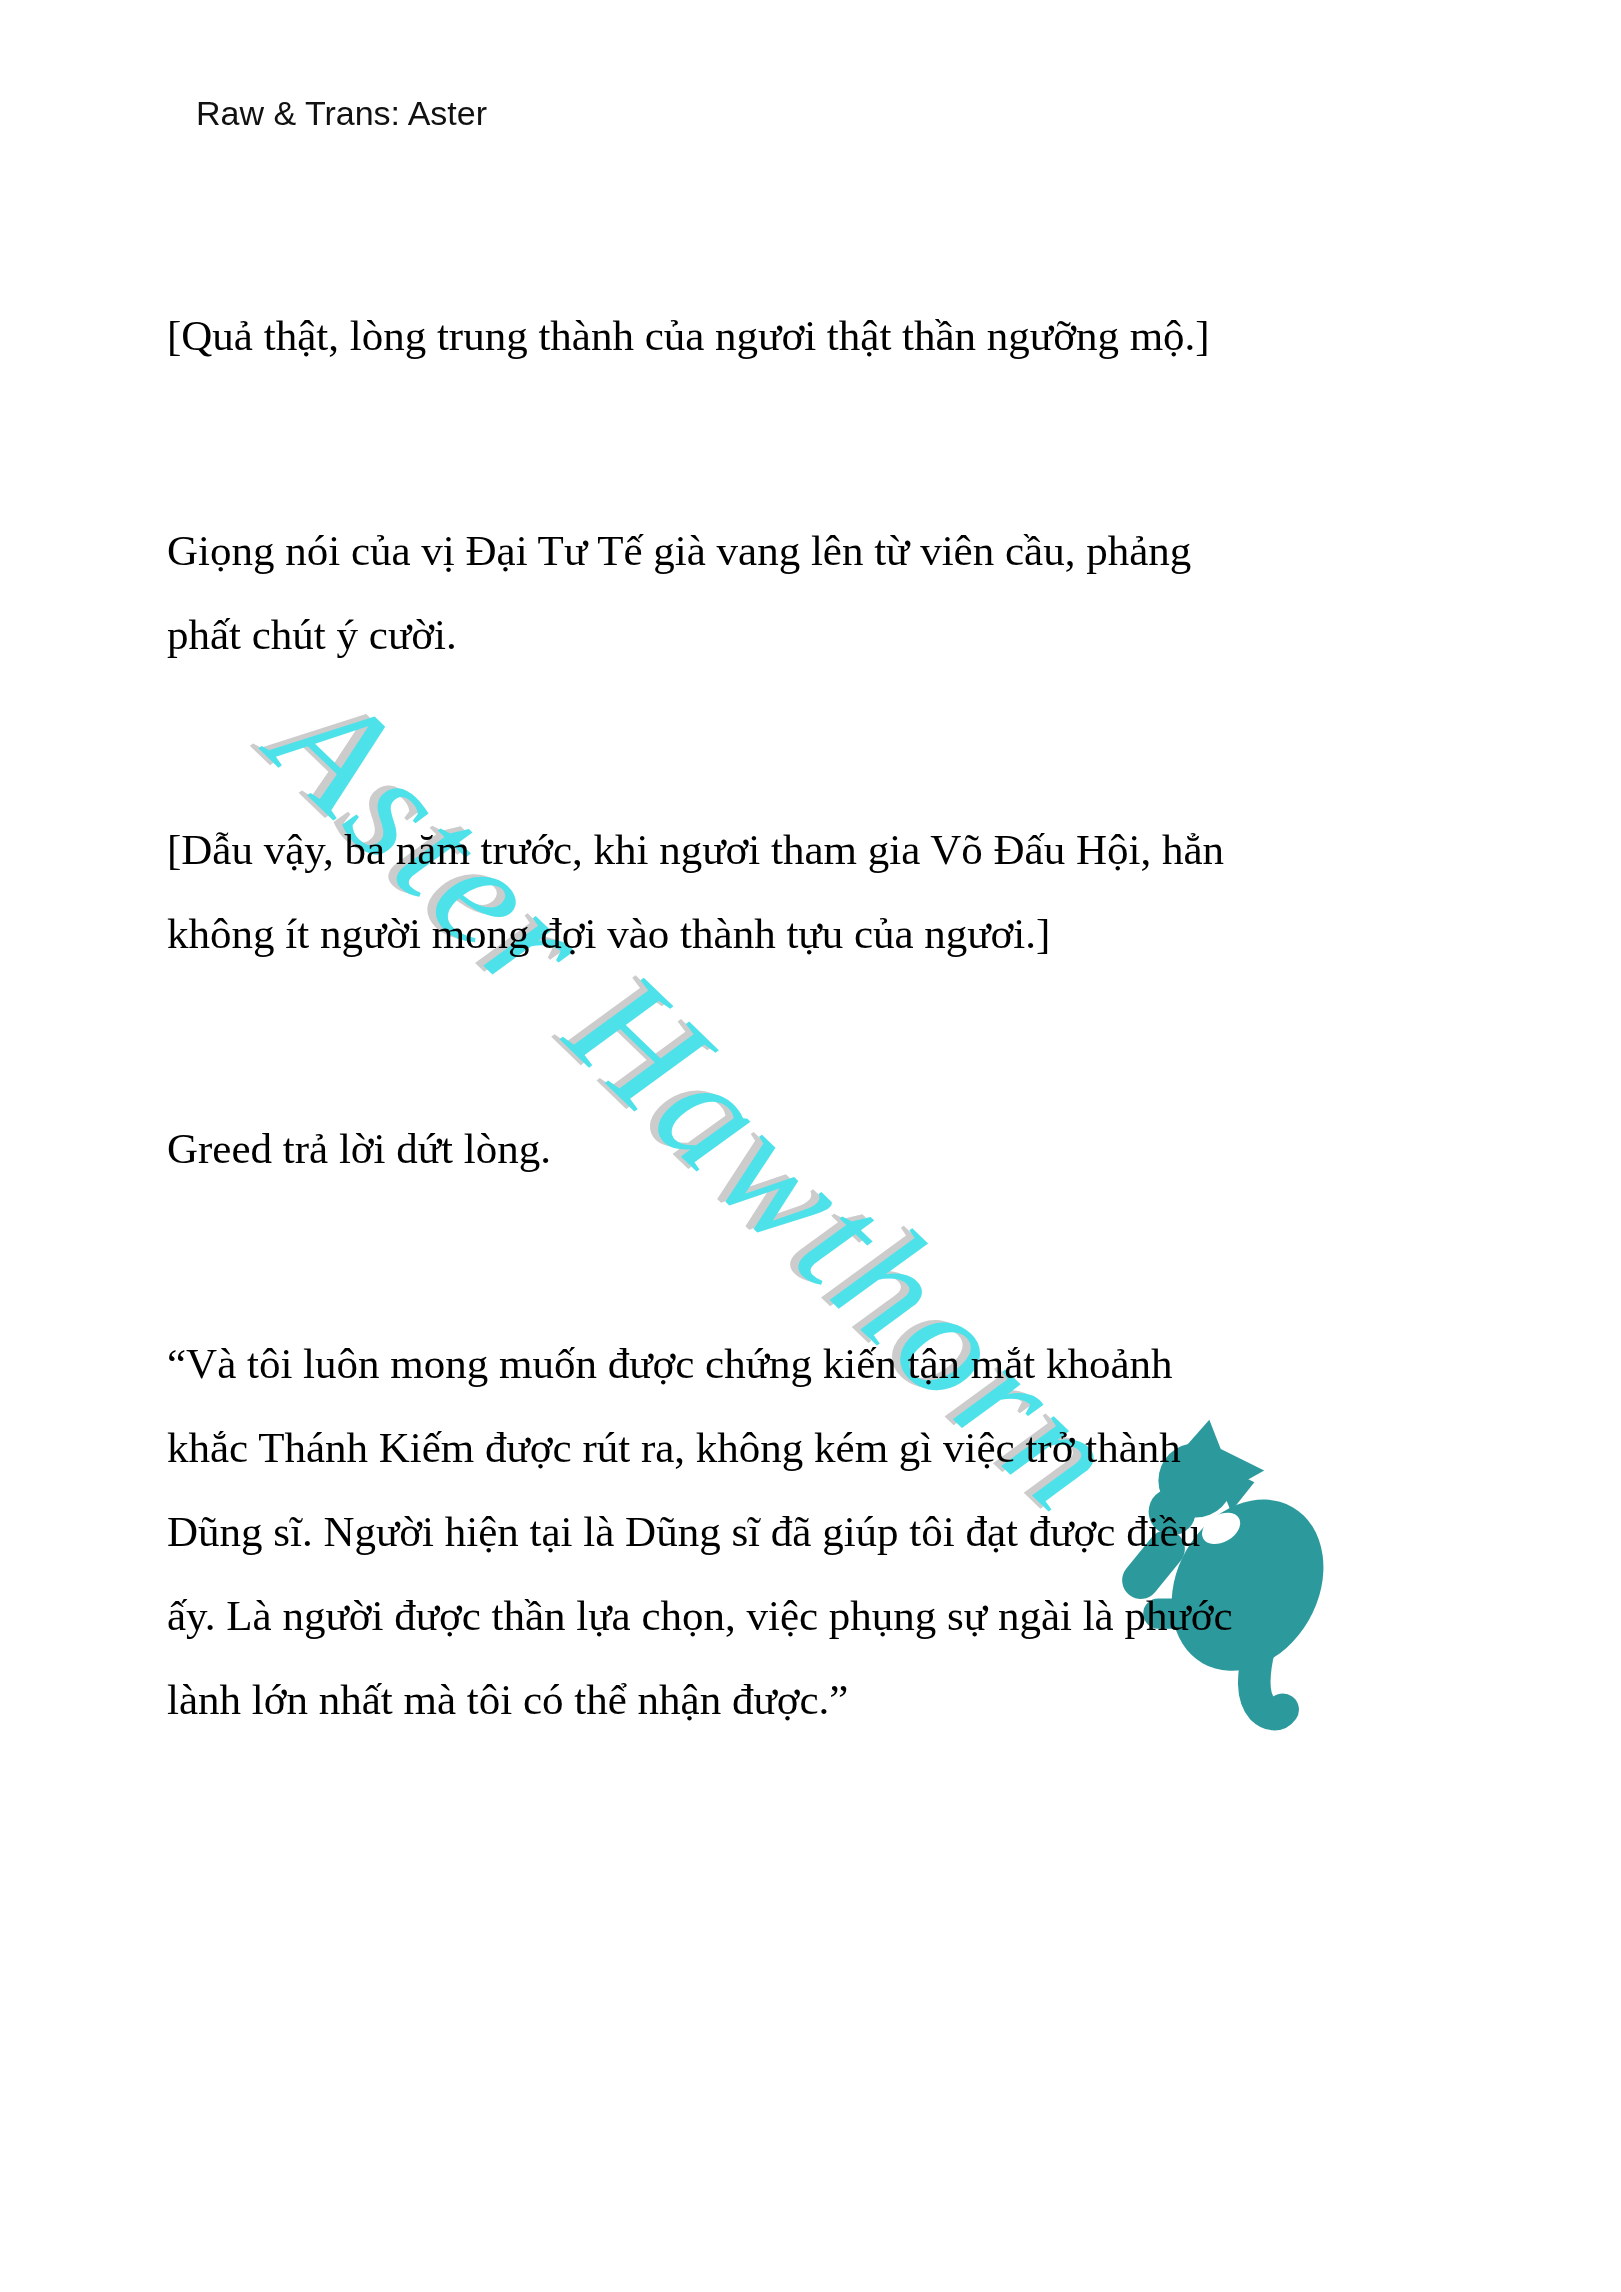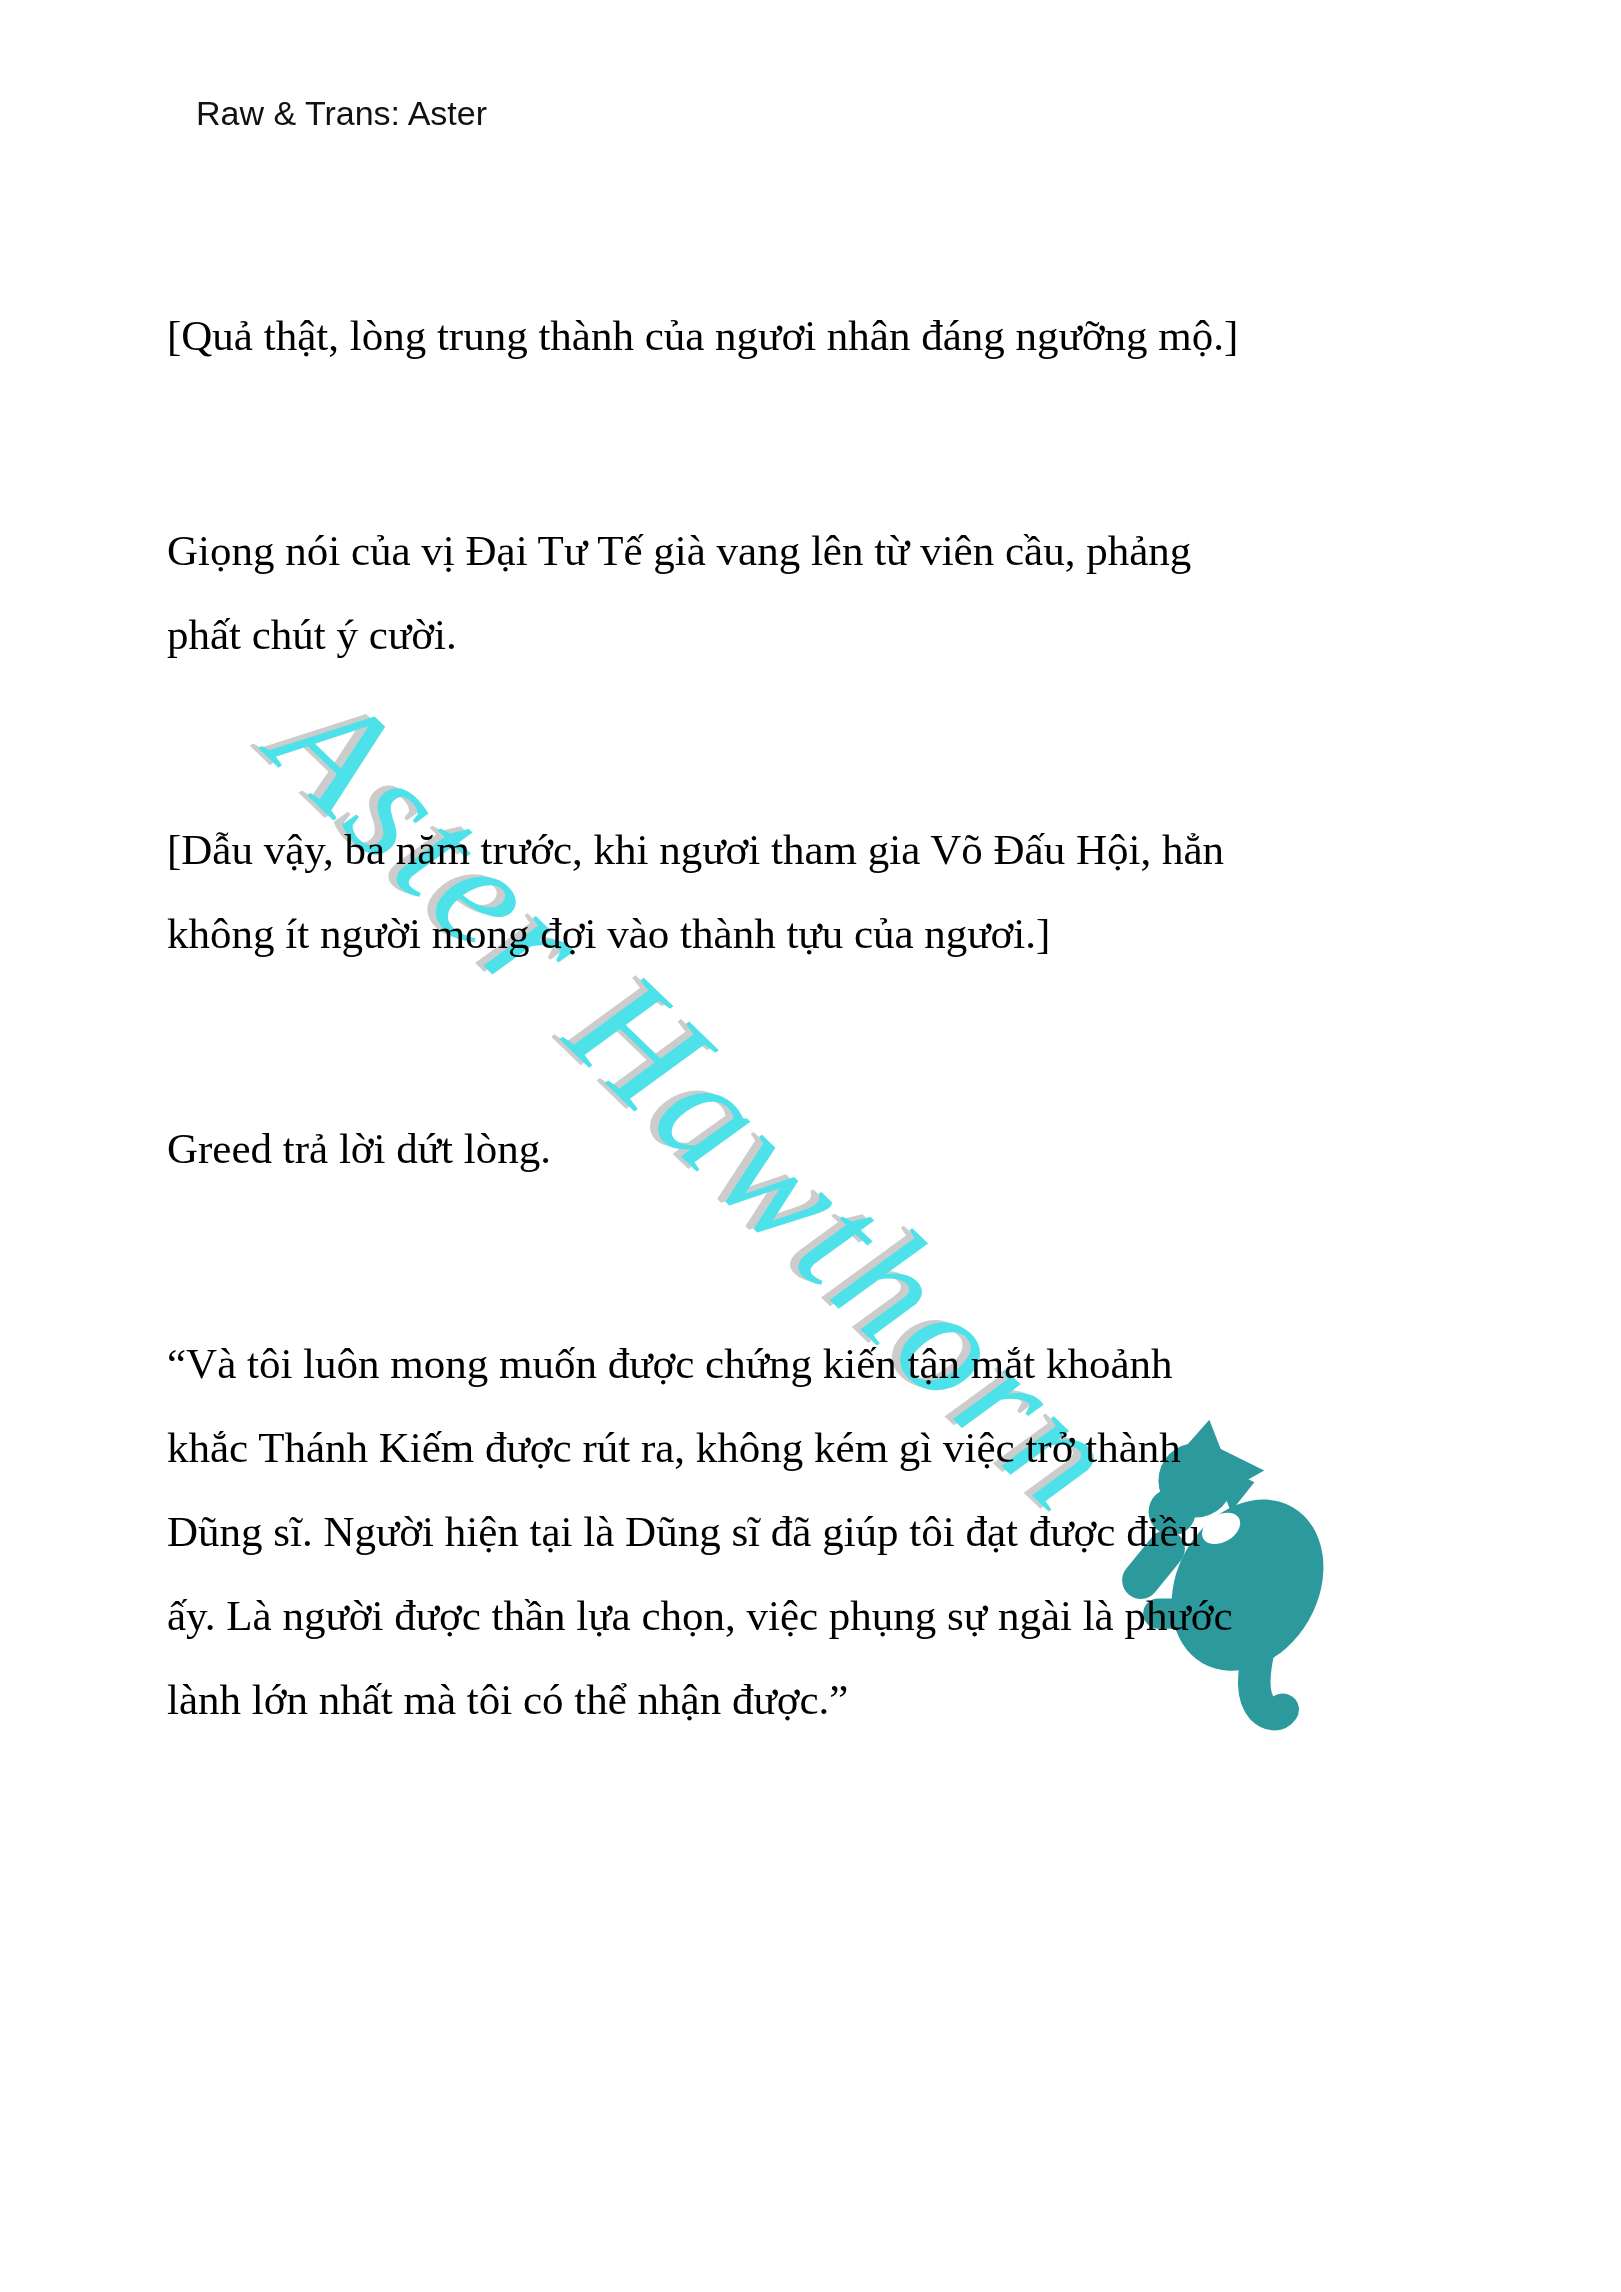--- a/index.html
+++ b/index.html
@@ -93,21 +93,21 @@
     <polygon points="66,50 96,16 110,52" fill="#2c9a9d"></polygon>
 
     <polygon points="100,42 152,68 116,88" fill="#2c9a9d"></polygon>
 
     <polygon points="98,58 142,80 118,110" fill="#2c9a9d"></polygon>
   </svg>
 
   <div class="page-header">Raw &amp; Trans: Aster</div>
 
   <div class="body-text">
-    <p>[Quả thật, lòng trung thành của ngươi nhân đáng ngưỡng mộ.]</p>
+    <p>[Quả thật, lòng trung thành của ngươi thật thần ngưỡng mộ.]</p>
     <p>Giọng nói của vị Đại Tư Tế già vang lên từ viên cầu, phảng
 phất chút ý cười.</p>
     <p>[Dẫu vậy, ba năm trước, khi ngươi tham gia Võ Đấu Hội, hẳn
 không ít người mong đợi vào thành tựu của ngươi.]</p>
     <p>Greed trả lời dứt lòng.</p>
     <p>“Và tôi luôn mong muốn được chứng kiến tận mắt khoảnh
 khắc Thánh Kiếm được rút ra, không kém gì việc trở thành
 Dũng sĩ. Người hiện tại là Dũng sĩ đã giúp tôi đạt được điều
 ấy. Là người được thần lựa chọn, việc phụng sự ngài là phước
 lành lớn nhất mà tôi có thể nhận được.”</p>

